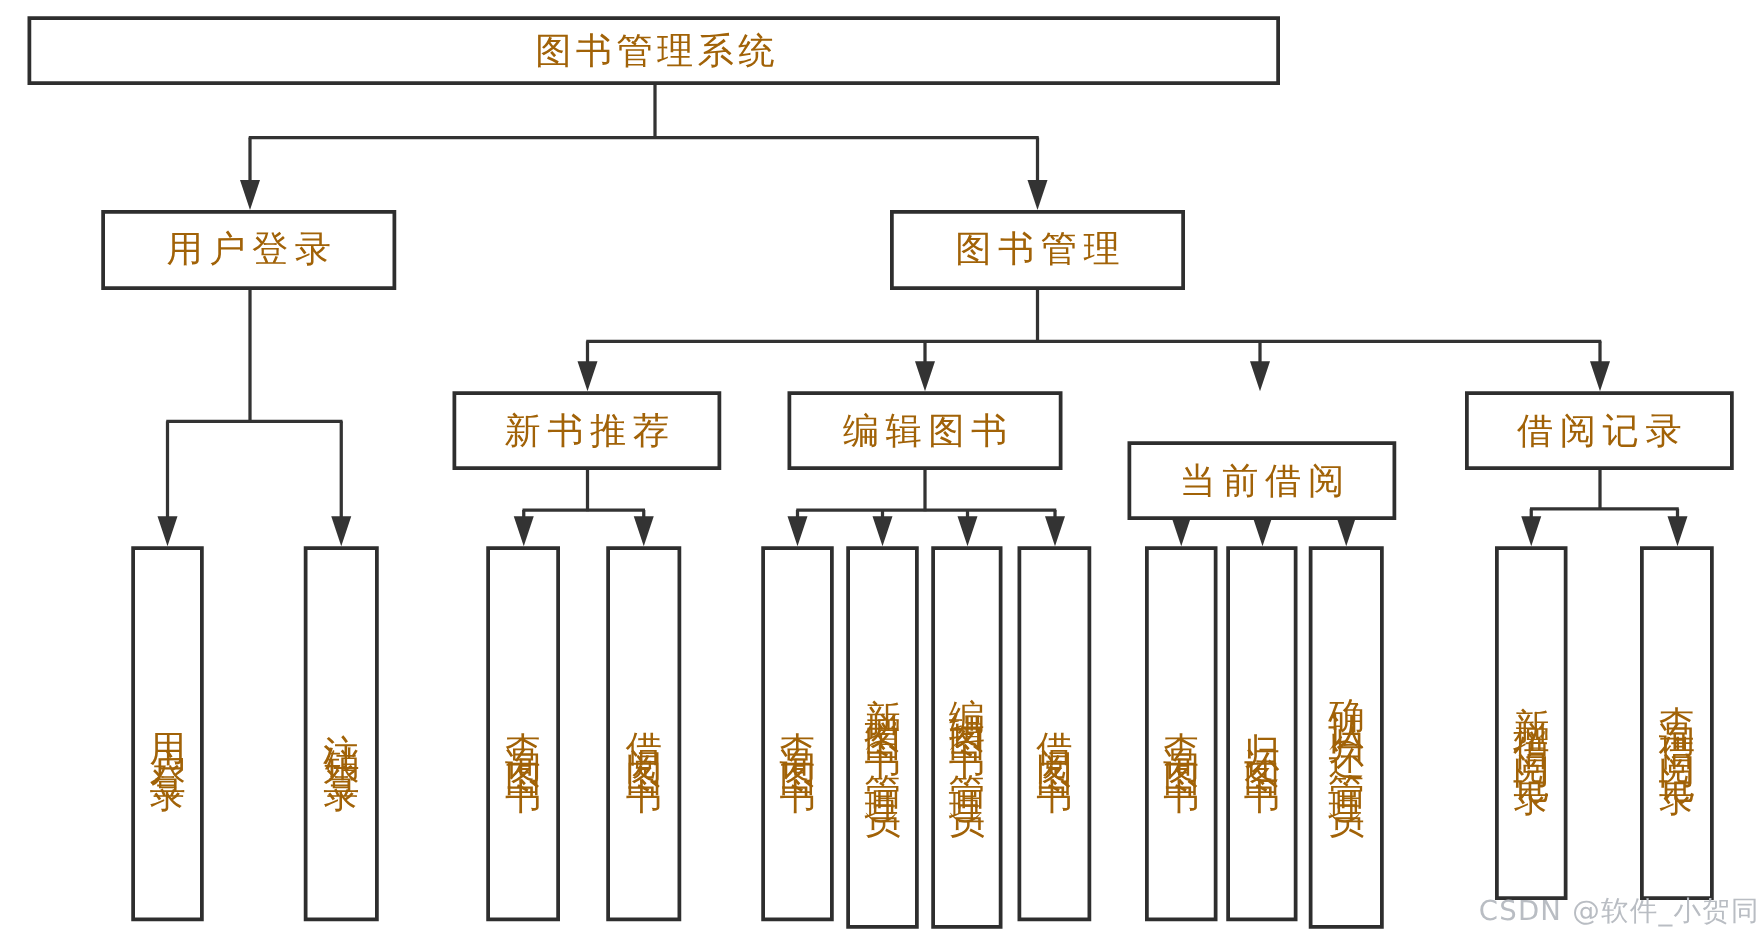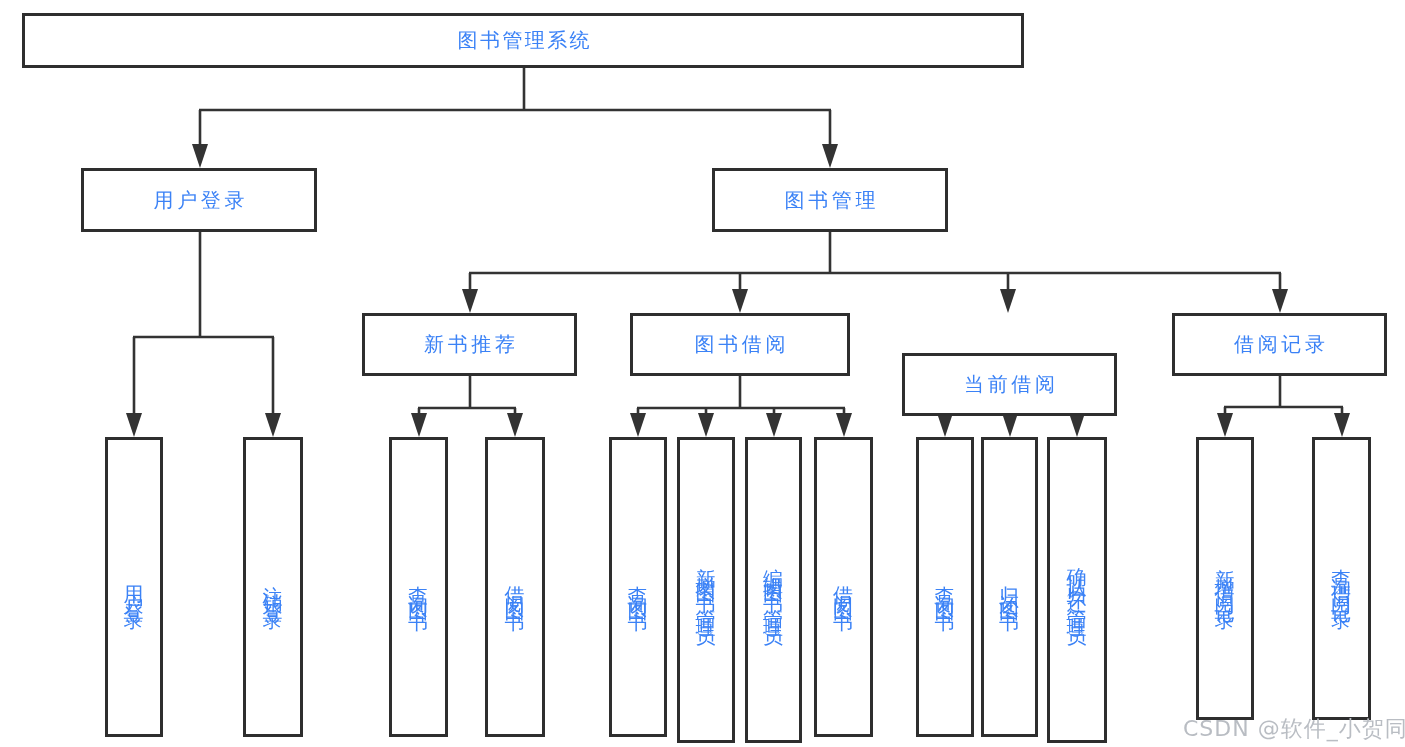--- a/index.html
+++ b/index.html
@@ -8,21 +8,21 @@
     font-family: "DejaVu Sans", "Liberation Sans", sans-serif;
   }
   .canvas { position: relative; width: 1405px; height: 747px; background: #ffffff; }
   .wires { position: absolute; left: 0; top: 0; width: 1405px; height: 747px; pointer-events: none; }
   .wires line { stroke: #333333; stroke-width: 2.6; }
   .wires polygon { fill: #333333; }
   .box {
     position: absolute; box-sizing: border-box;
     background: #ffffff; border: 3px solid #2e2e2e;
     display: flex; align-items: center; justify-content: center;
-    color: #3b82f6; font-size: 20px;
+    color: #a16207; font-size: 29px;
   }
   .h  { letter-spacing: 0.18em; text-indent: 0.18em; white-space: nowrap; }
   .h.root-label { letter-spacing: 0.12em; }
   .v  {
     writing-mode: vertical-rl; text-orientation: mixed;
     letter-spacing: 0.42em; line-height: 1;
   }
   .watermark {
     position: absolute; left: 1183px; top: 714px;
     font-size: 22px; color: #b9bdc3; letter-spacing: 1px;
@@ -92,21 +92,21 @@
       <polygon points="1334,413 1350,413 1342,437"></polygon>
     </g>
   </svg>
 
   <div class="box h root-label" style="left:22px; top:13px; width:1002px; height:55px;">图书管理系统</div>
 
   <div class="box h" style="left:81px; top:168px; width:236px; height:64px;">用户登录</div>
   <div class="box h" style="left:712px; top:168px; width:236px; height:64px;">图书管理</div>
 
   <div class="box h" style="left:362px; top:313px; width:215px; height:63px;">新书推荐</div>
-  <div class="box h" style="left:630px; top:313px; width:220px; height:63px;">图书借阅</div>
+  <div class="box h" style="left:630px; top:313px; width:220px; height:63px;">编辑图书</div>
   <div class="box h" style="left:902px; top:313px; width:215px; height:63px;margin-top:40px;">当前借阅</div>
   <div class="box h" style="left:1172px; top:313px; width:215px; height:63px;">借阅记录</div>
 
   <div class="box v" style="left:105px; top:437px; width:58px; height:300px;">用户登录</div>
   <div class="box v" style="left:243px; top:437px; width:60px; height:300px;">注销登录</div>
 
   <div class="box v" style="left:389px; top:437px; width:59px; height:300px;">查询图书</div>
   <div class="box v" style="left:485px; top:437px; width:60px; height:300px;">借阅图书</div>
 
   <div class="box v" style="left:609px; top:437px; width:58px; height:300px;">查询图书</div>

